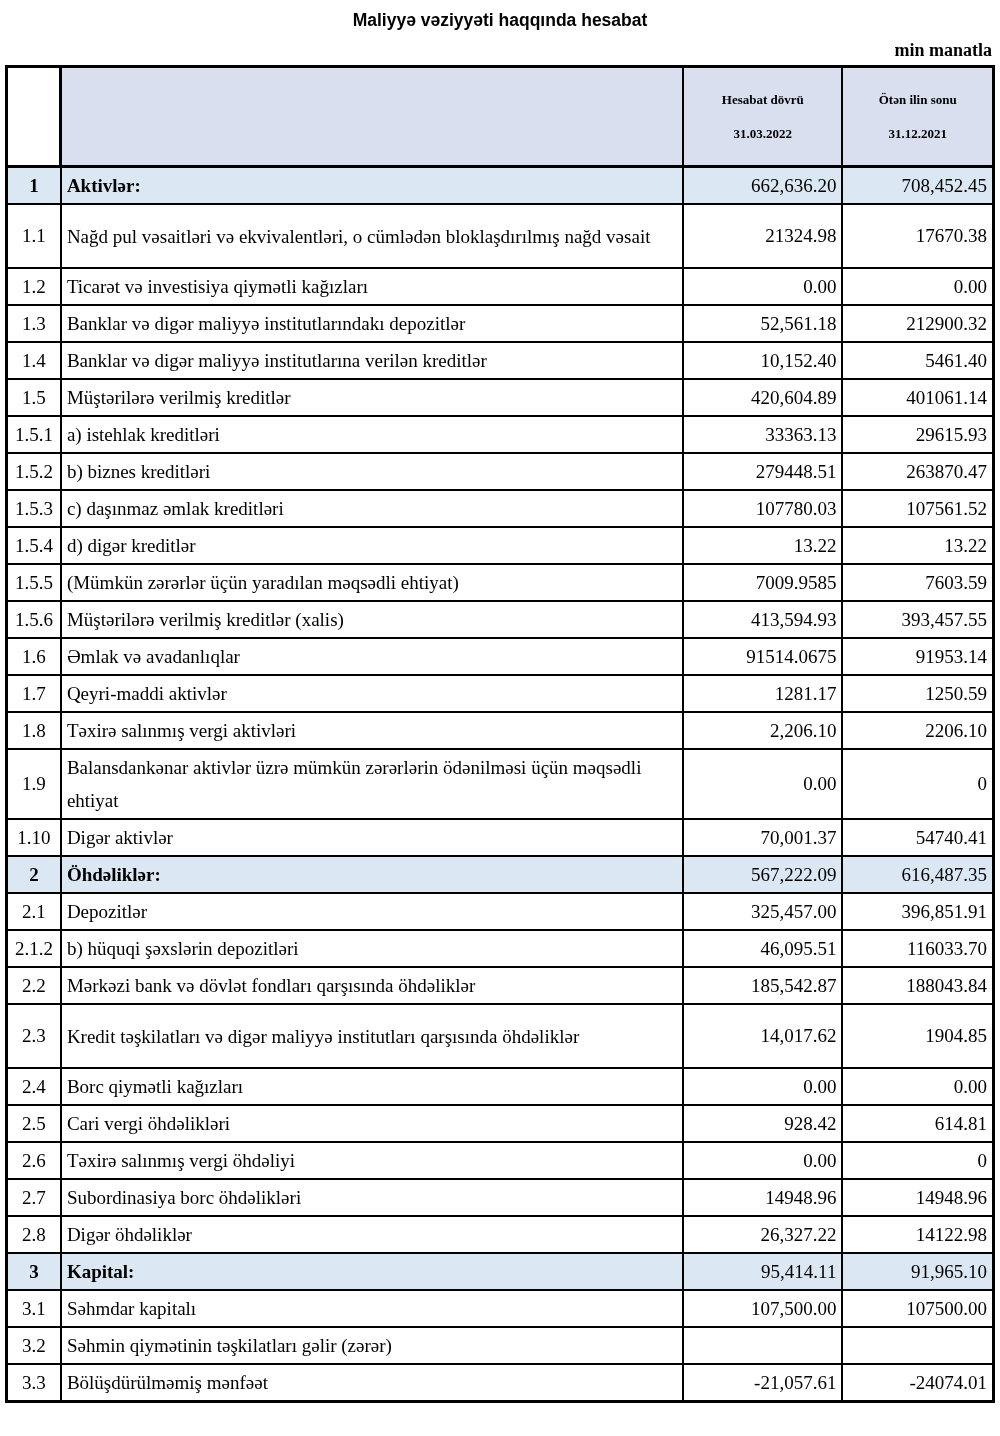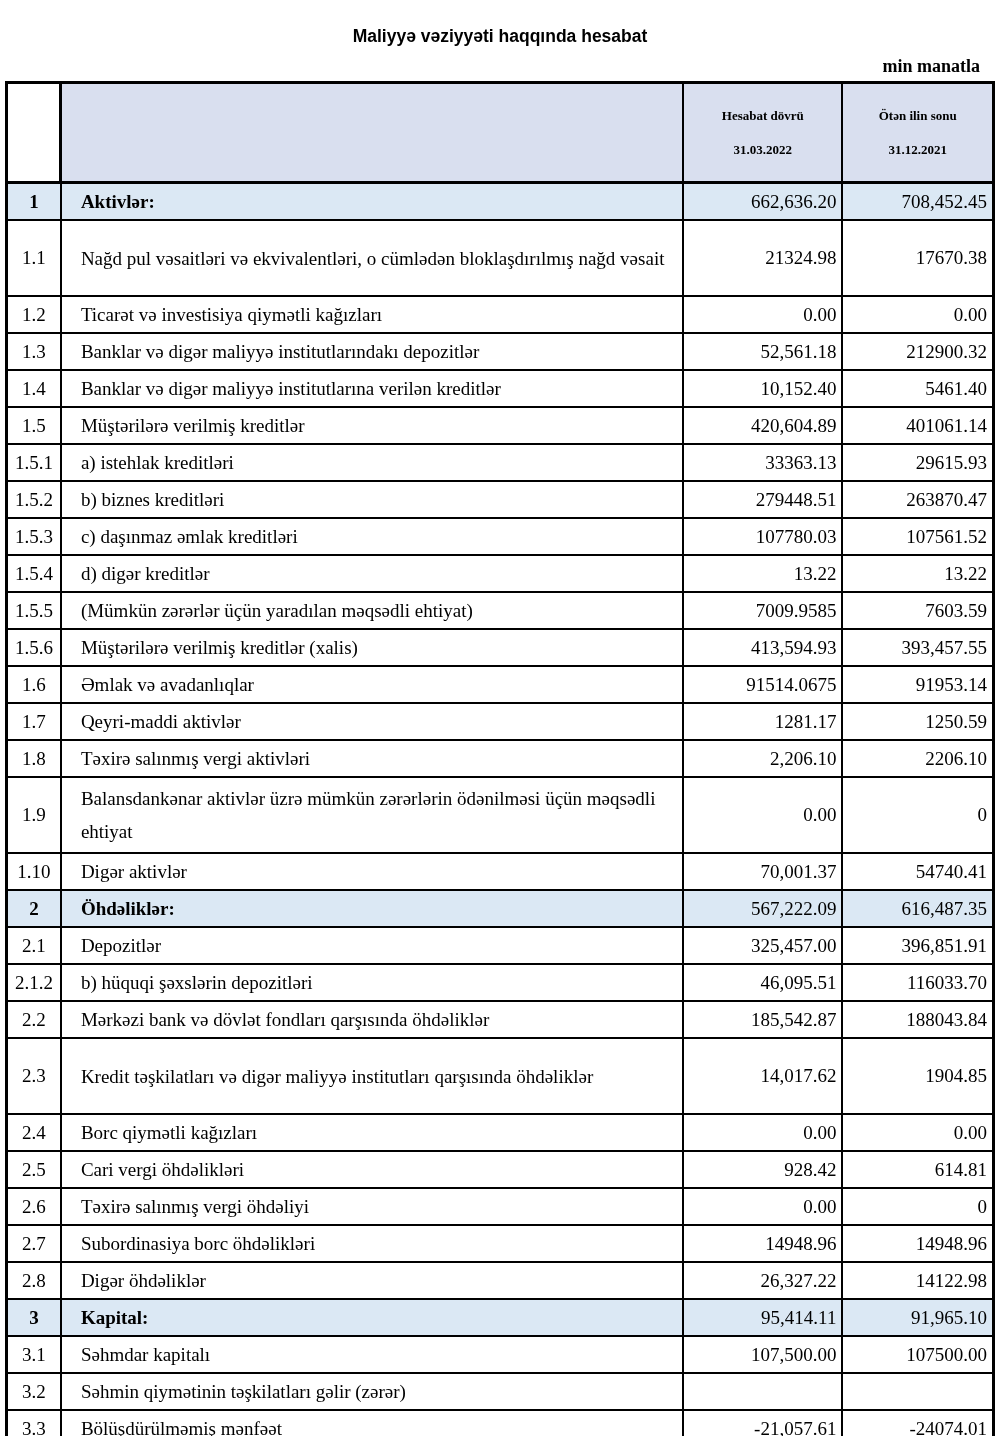--- a/index.html
+++ b/index.html
@@ -8,28 +8,28 @@
     --border:#000000;
     --text:#000000;
   }
   html,body{margin:0;padding:0;background:#ffffff;}
   body{width:1000px;color:var(--text);}
   .page-title{
     font-family:"Liberation Sans",sans-serif;
     font-weight:bold;
     font-size:17.5px;
     text-align:center;
-    margin-top:26px;
+    margin-top:10px;
   }
   .unit-note{
     font-family:"Liberation Serif",serif;
     font-weight:bold;
     font-size:18px;
     text-align:right;
-    padding-right:20px;
+    padding-right:8px;
     margin-top:9px;
     margin-left:32px;
   }
   table.fin{
     border-collapse:collapse;
     margin:4px 5px 0 5px;
     width:990px;
     table-layout:fixed;
     font-family:"Liberation Serif",serif;
     font-size:19px;
@@ -54,30 +54,30 @@
   }
   tr.head-row th.no-fill{background:#ffffff;border-right:3px solid var(--border);}
   tr.head-row .hline{line-height:34px;}
   td.no{
     text-align:center;
     font-size:19px;
     border-right:3px solid var(--border);
   }
   td.label{
     text-align:left;
-    padding-left:19px;
+    padding-left:5px;
     line-height:33px;
   }
   td.num{
     text-align:right;
     padding-right:5px;
     white-space:nowrap;
   }
   tr.r-normal{height:28px;}
-  tr.r-tall{height:76px;}
+  tr.r-tall{height:64px;}
   tr.r-section td{background:var(--section-bg);}
   tr.r-section td.label{font-weight:bold;}
   tr.r-section td.no{font-weight:bold;}
 </style>
 </head>
 <body>
 
 <div class="page-title">Maliyyə vəziyyəti haqqında hesabat</div>
 <div class="unit-note">min manatla</div>
 

